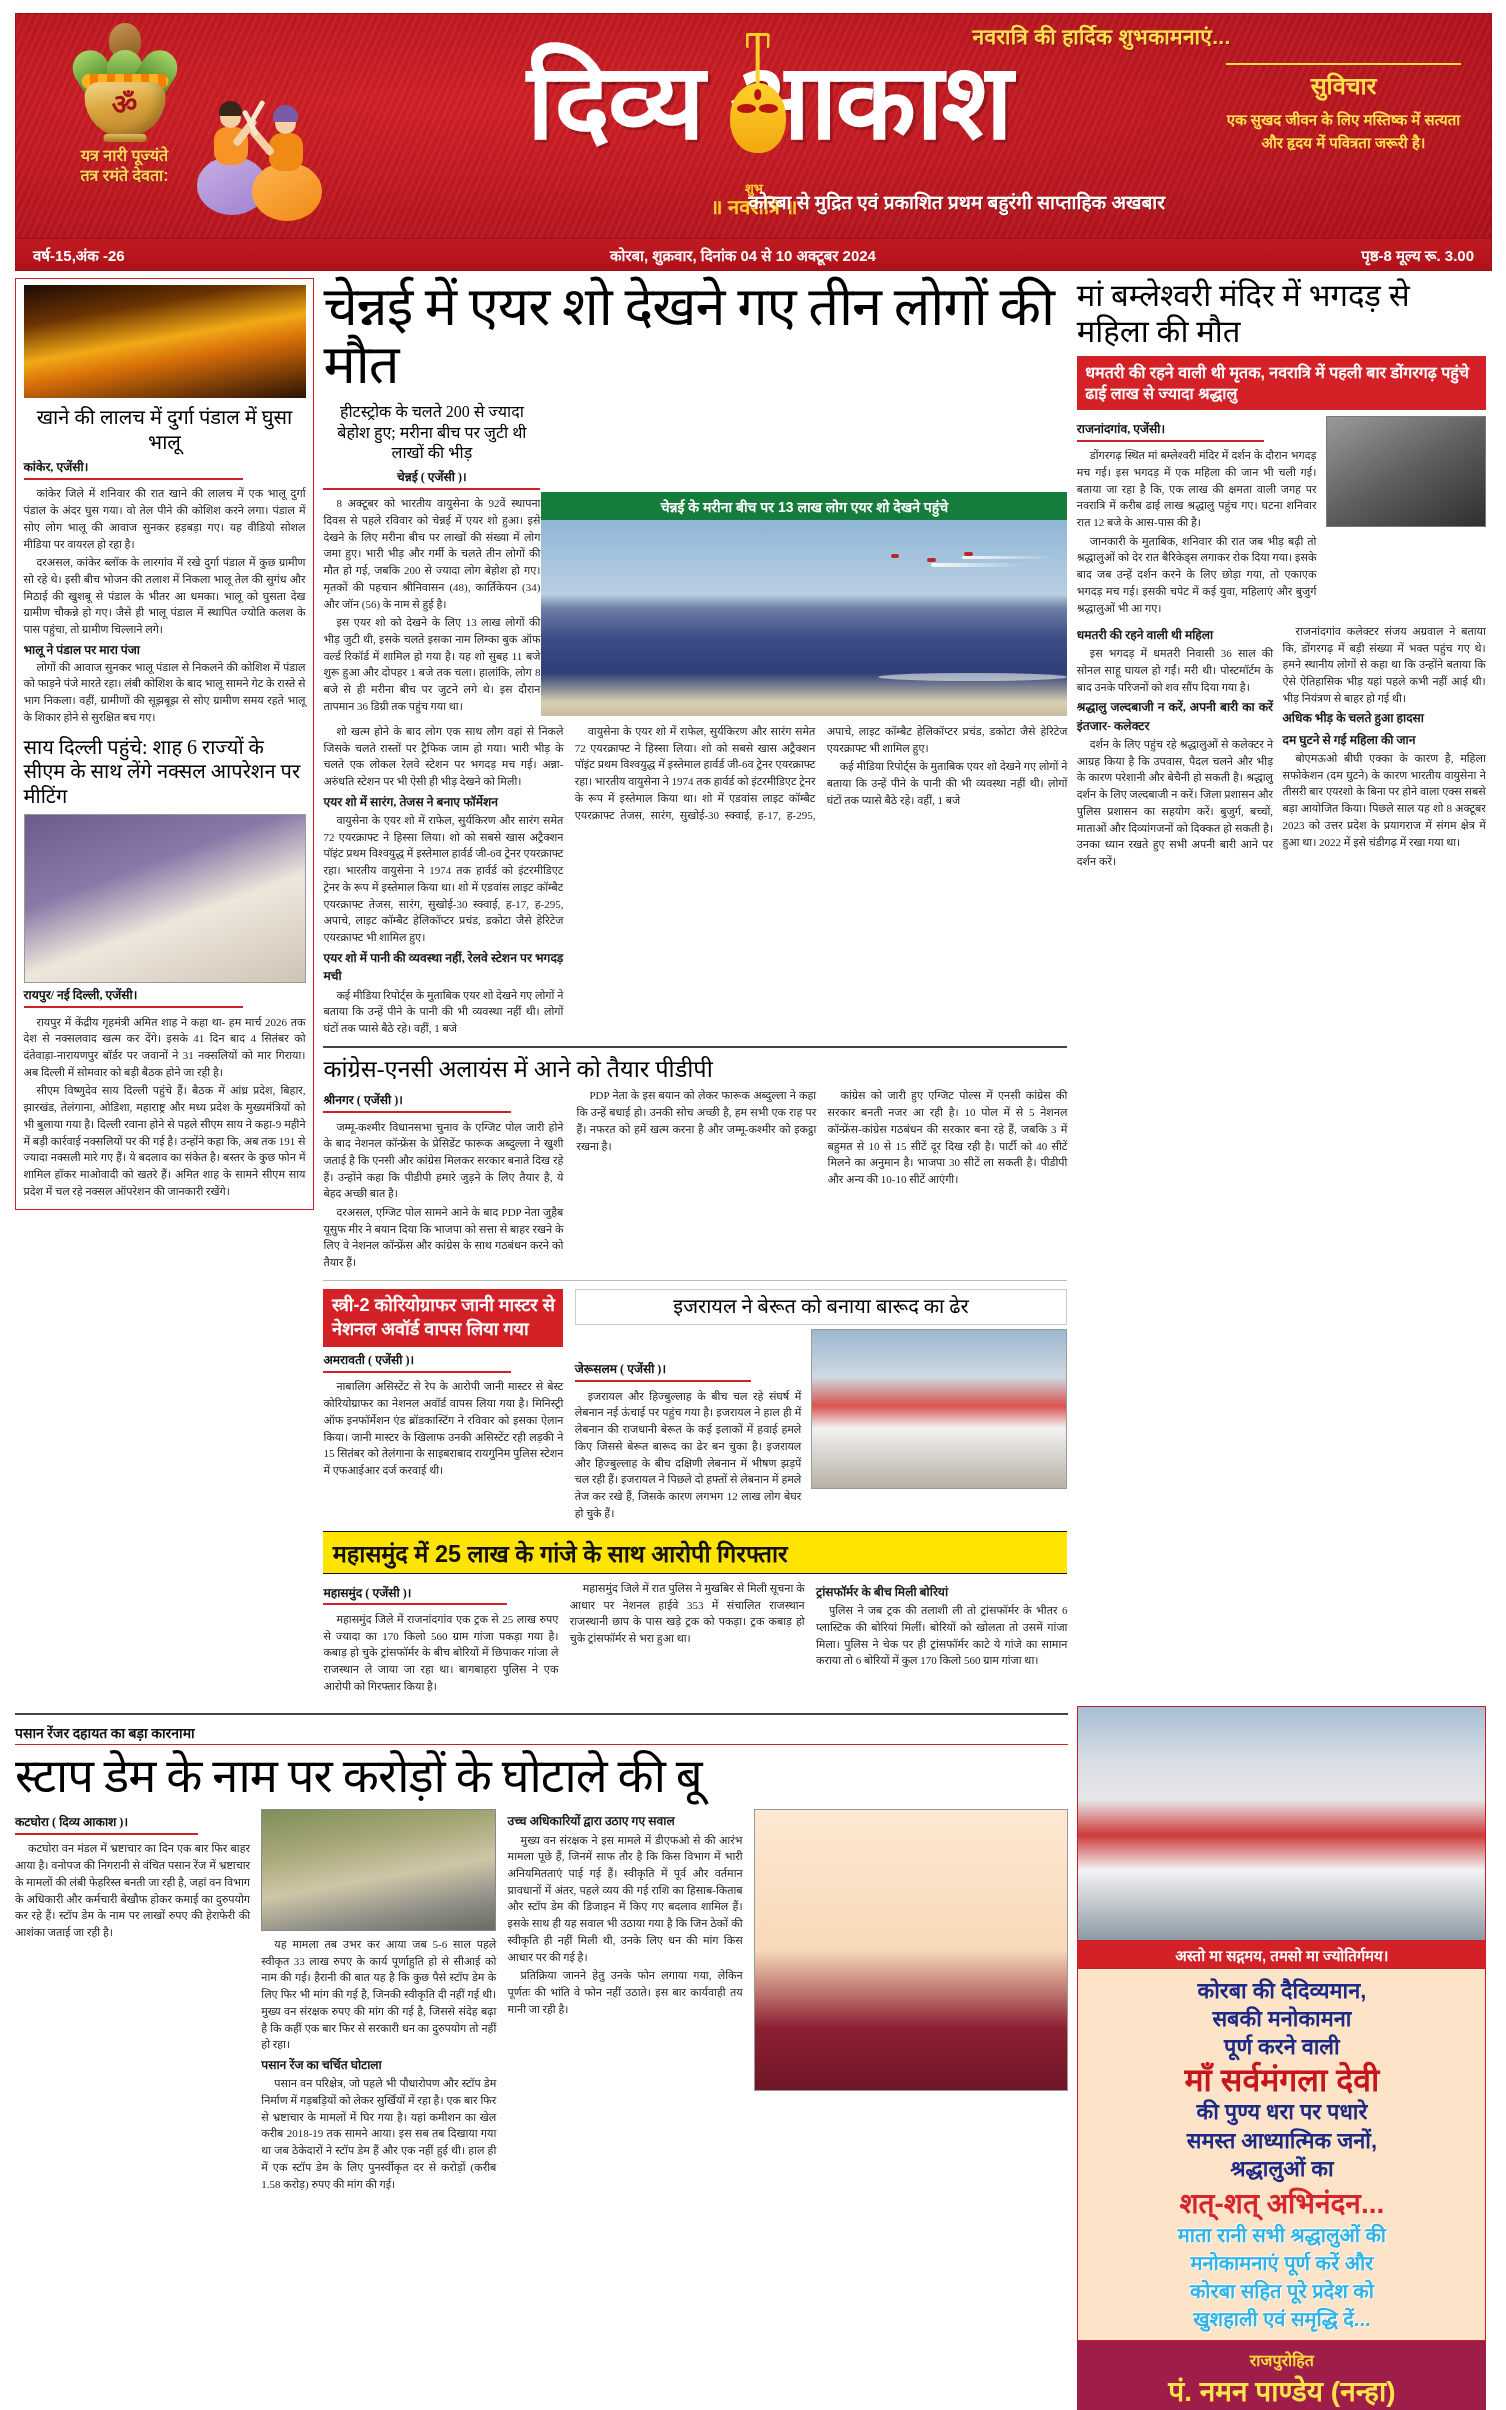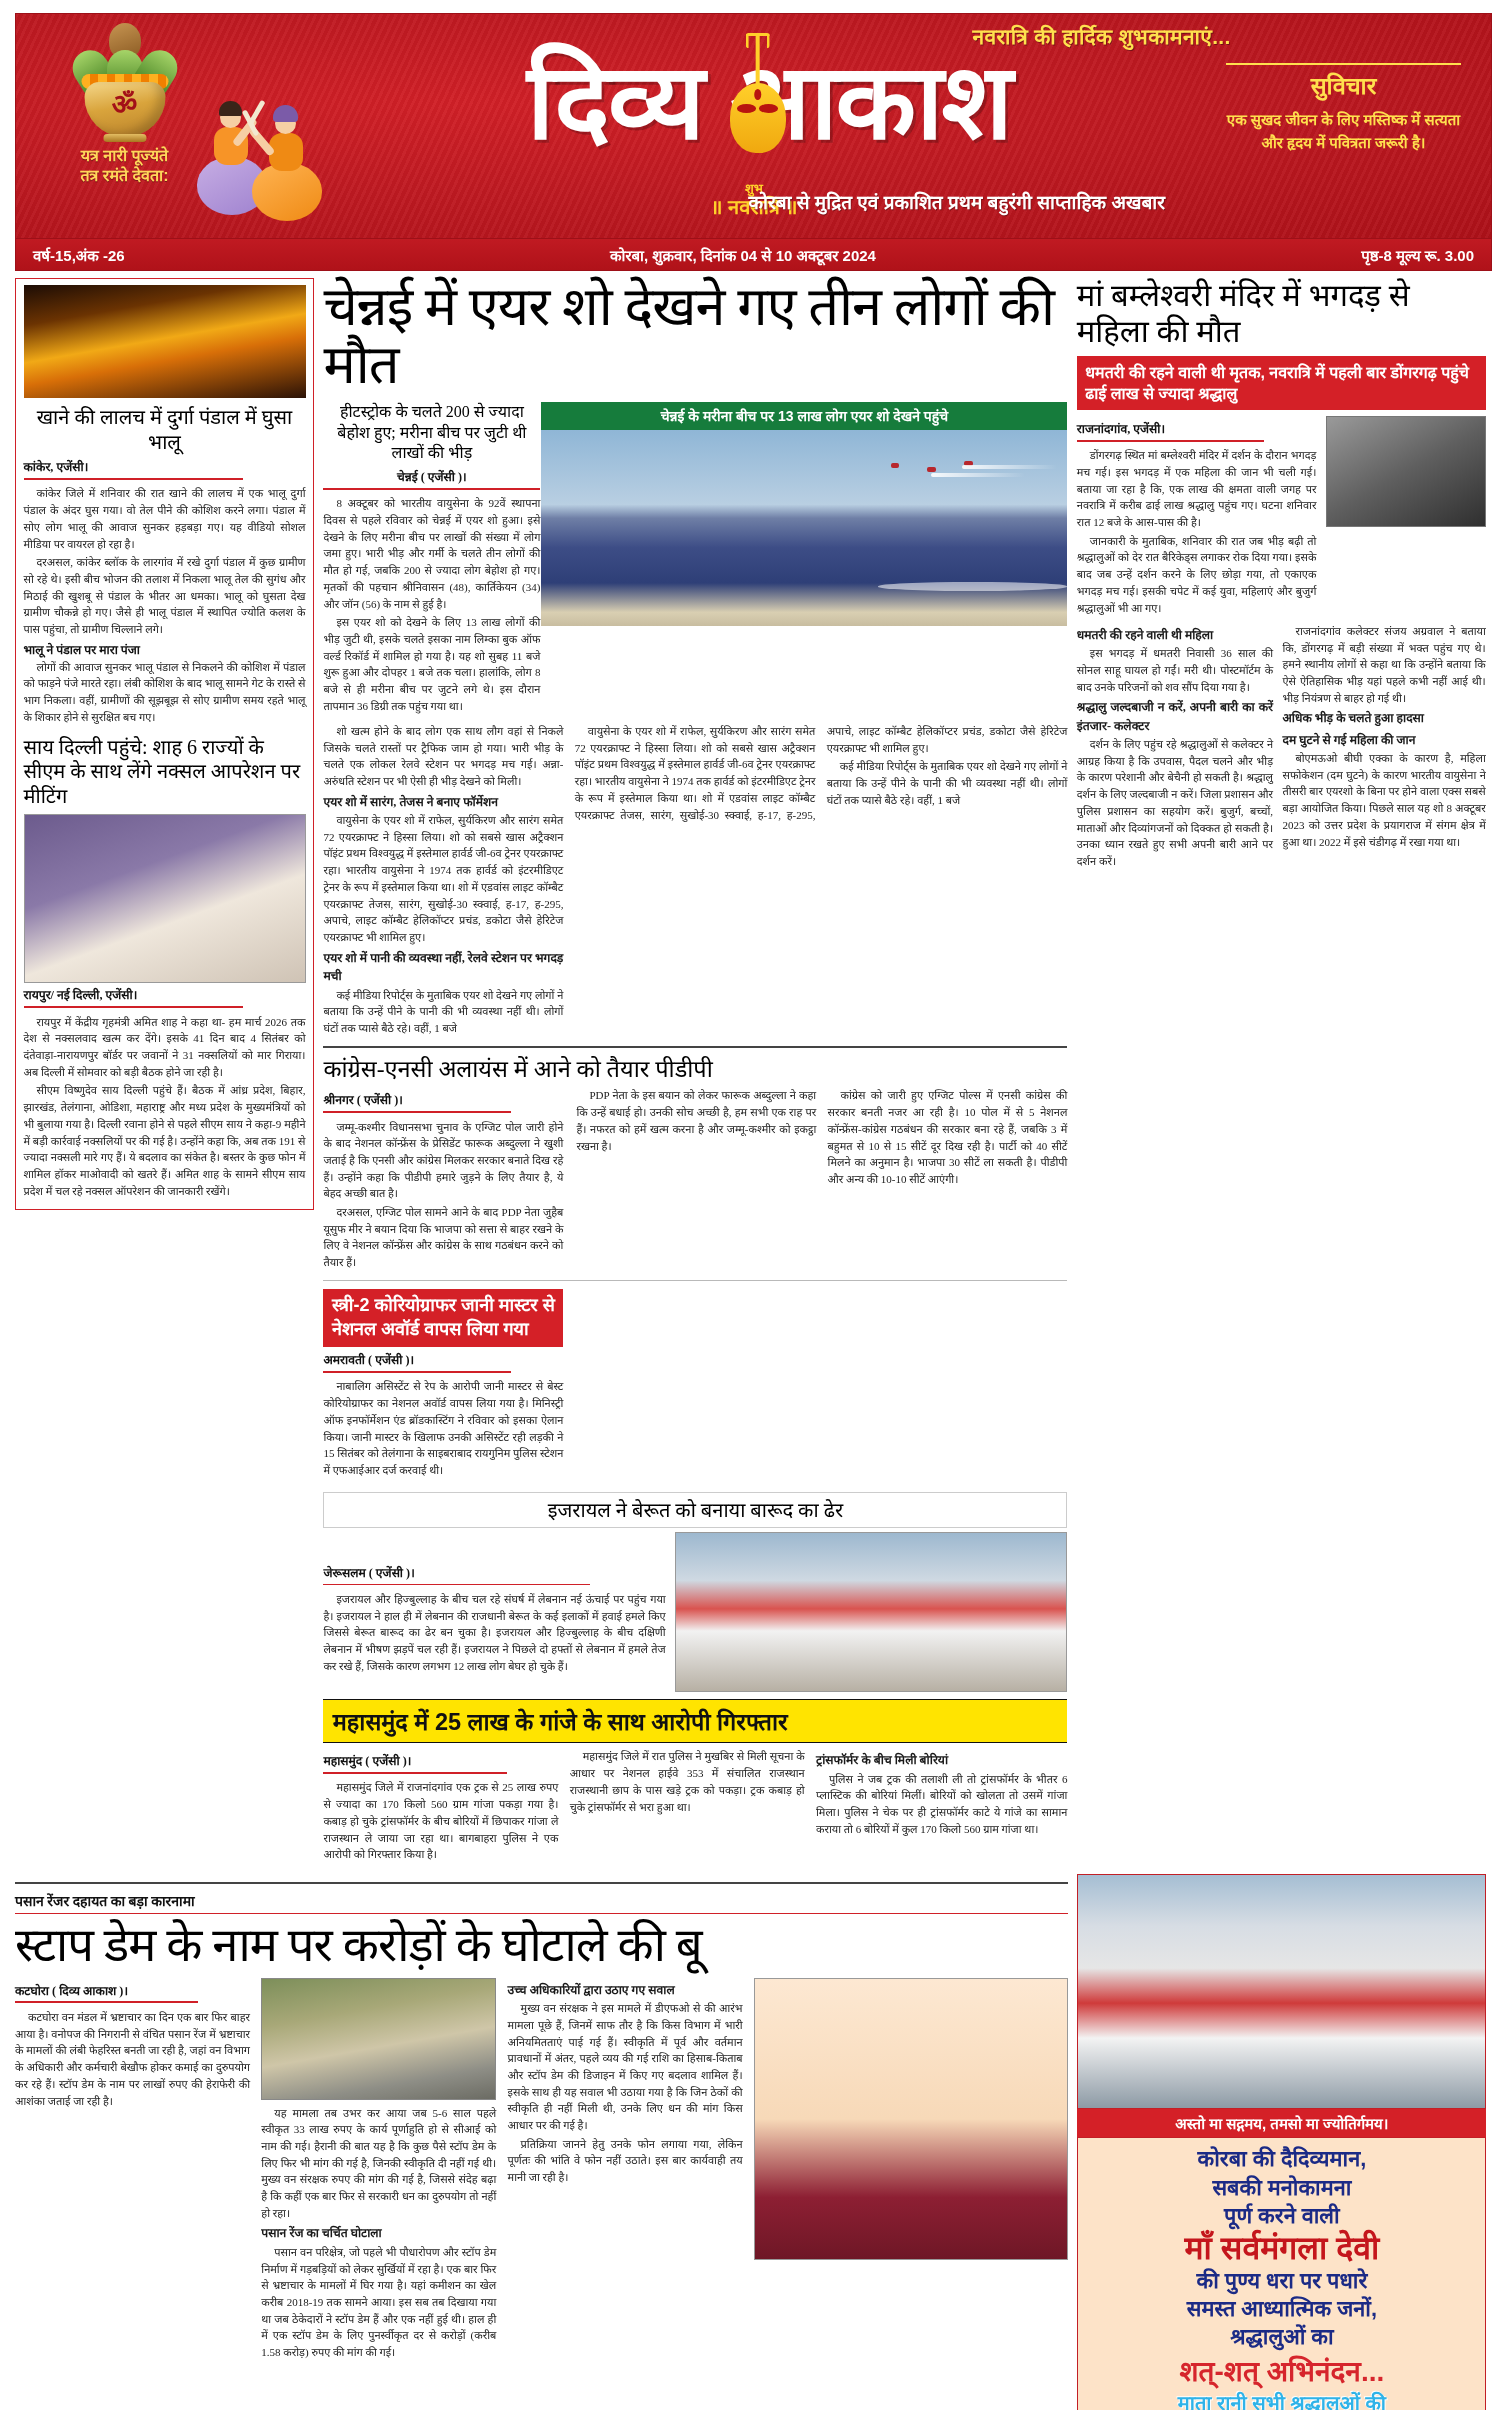--- a/index.html
+++ b/index.html
@@ -354,21 +354,21 @@
         <div class="body-txt">
           <p>रायपुर में केंद्रीय गृहमंत्री अमित शाह ने कहा था- हम मार्च 2026 तक देश से नक्सलवाद खत्म कर देंगे। इसके 41 दिन बाद 4 सितंबर को दंतेवाड़ा-नारायणपुर बॉर्डर पर जवानों ने 31 नक्सलियों को मार गिराया। अब दिल्ली में सोमवार को बड़ी बैठक होने जा रही है।</p>
           <p>सीएम विष्णुदेव साय दिल्ली पहुंचे हैं। बैठक में आंध्र प्रदेश, बिहार, झारखंड, तेलंगाना, ओडिशा, महाराष्ट्र और मध्य प्रदेश के मुख्यमंत्रियों को भी बुलाया गया है। दिल्ली रवाना होने से पहले सीएम साय ने कहा-9 महीने में बड़ी कार्रवाई नक्सलियों पर की गई है। उन्होंने कहा कि, अब तक 191 से ज्यादा नक्सली मारे गए हैं। ये बदलाव का संकेत है। बस्तर के कुछ फोन में शामिल हॉकर माओवादी को खतरे हैं। अमित शाह के सामने सीएम साय प्रदेश में चल रहे नक्सल ऑपरेशन की जानकारी रखेंगे।</p>
         </div>
       </div>
     </div>
 
     <div class="col-mid">
       <div class="hl h-xxl">चेन्नई में एयर शो देखने गए तीन लोगों की मौत</div>
 
-      <div style="display:flex;gap:1px;margin-top:7.5px;">
+      <div style="display:flex;gap:1px;margin-top:7.5px;align-items:flex-end;">
         <div style="width:217px;">
           <div class="hl h-sm" style="text-align:center;">हीटस्ट्रोक के चलते 200 से ज्यादा बेहोश हुए; मरीना बीच पर जुटी थी लाखों की भीड़</div>
           <div class="dateline" style="text-align:center;">चेन्नई ( एजेंसी )।</div>
           <div class="red-rule" style="width:100%;"></div>
           <div class="body-txt">
             <p>8 अक्टूबर को भारतीय वायुसेना के 92वें स्थापना दिवस से पहले रविवार को चेन्नई में एयर शो हुआ। इसे देखने के लिए मरीना बीच पर लाखों की संख्या में लोग जमा हुए। भारी भीड़ और गर्मी के चलते तीन लोगों की मौत हो गई, जबकि 200 से ज्यादा लोग बेहोश हो गए। मृतकों की पहचान श्रीनिवासन (48), कार्तिकेयन (34) और जॉन (56) के नाम से हुई है।</p>
             <p>इस एयर शो को देखने के लिए 13 लाख लोगों की भीड़ जुटी थी, इसके चलते इसका नाम लिम्का बुक ऑफ वर्ल्ड रिकॉर्ड में शामिल हो गया है। यह शो सुबह 11 बजे शुरू हुआ और दोपहर 1 बजे तक चला। हालांकि, लोग 8 बजे से ही मरीना बीच पर जुटने लगे थे। इस दौरान तापमान 36 डिग्री तक पहुंच गया था।</p>
           </div>
         </div>
         <div style="flex:1;">
@@ -413,21 +413,21 @@
           </div>
           <div style="flex:1;" class="body-txt cols2">
             <p>PDP नेता के इस बयान को लेकर फारूक अब्दुल्ला ने कहा कि उन्हें बधाई हो। उनकी सोच अच्छी है, हम सभी एक राह पर हैं। नफरत को हमें खत्म करना है और जम्मू-कश्मीर को इकट्ठा रखना है।</p>
             <p>कांग्रेस को जारी हुए एग्जिट पोल्स में एनसी कांग्रेस की सरकार बनती नजर आ रही है। 10 पोल में से 5 नेशनल कॉन्फ्रेंस-कांग्रेस गठबंधन की सरकार बना रहे हैं, जबकि 3 में बहुमत से 10 से 15 सीटें दूर दिख रही है। पार्टी को 40 सीटें मिलने का अनुमान है। भाजपा 30 सीटें ला सकती है। पीडीपी और अन्य की 10-10 सीटें आएंगी।</p>
           </div>
         </div>
       </div>
 
       <div class="sec-divider"></div>
 
-      <div style="display:flex;gap:11.3px;flex-direction:column;">
+      <div style="display:flex;gap:11.3px;">
         <div style="width:240px;">
           <div class="banner-red">स्त्री-2 कोरियोग्राफर जानी मास्टर से नेशनल अवॉर्ड वापस लिया गया</div>
           <div class="dateline">अमरावती ( एजेंसी )।</div>
           <div class="red-rule"></div>
           <div class="body-txt">
               <p>नाबालिग असिस्टेंट से रेप के आरोपी जानी मास्टर से बेस्ट कोरियोग्राफर का नेशनल अवॉर्ड वापस लिया गया है। मिनिस्ट्री ऑफ इनफॉर्मेशन एंड ब्रॉडकास्टिंग ने रविवार को इसका ऐलान किया। जानी मास्टर के खिलाफ उनकी असिस्टेंट रही लड़की ने 15 सितंबर को तेलंगाना के साइबराबाद रायगुनिम पुलिस स्टेशन में एफआईआर दर्ज करवाई थी।</p>
             </div>
         </div>
         <div style="flex:1;">
           <div class="hl h-md" style="text-align:center;border:0.9px solid #ccc;padding:4.7px;">इजरायल ने बेरूत को बनाया बारूद का ढेर</div>

